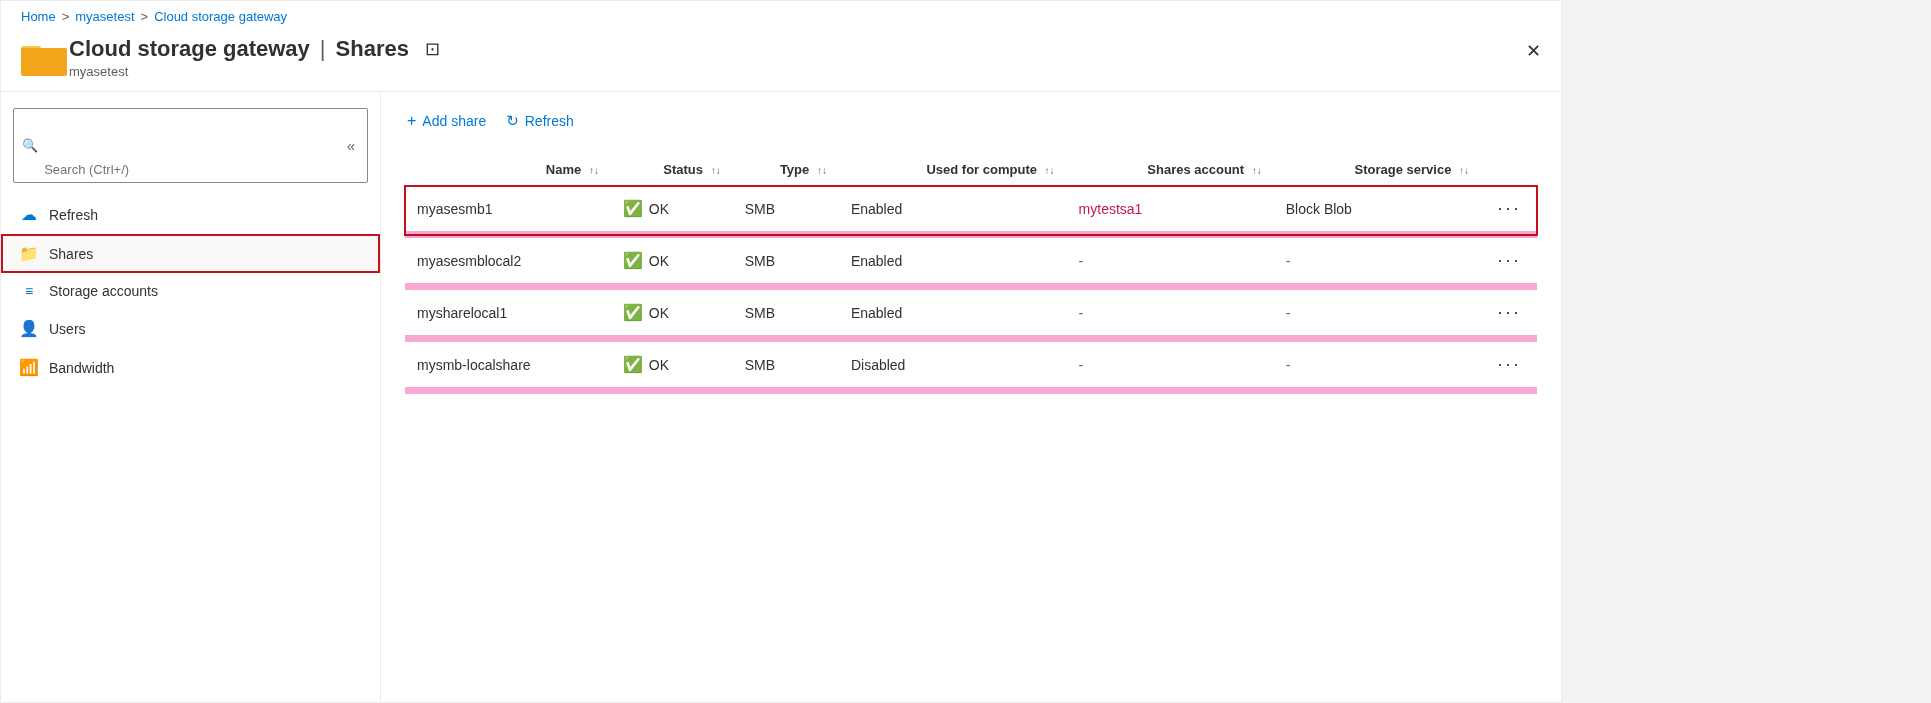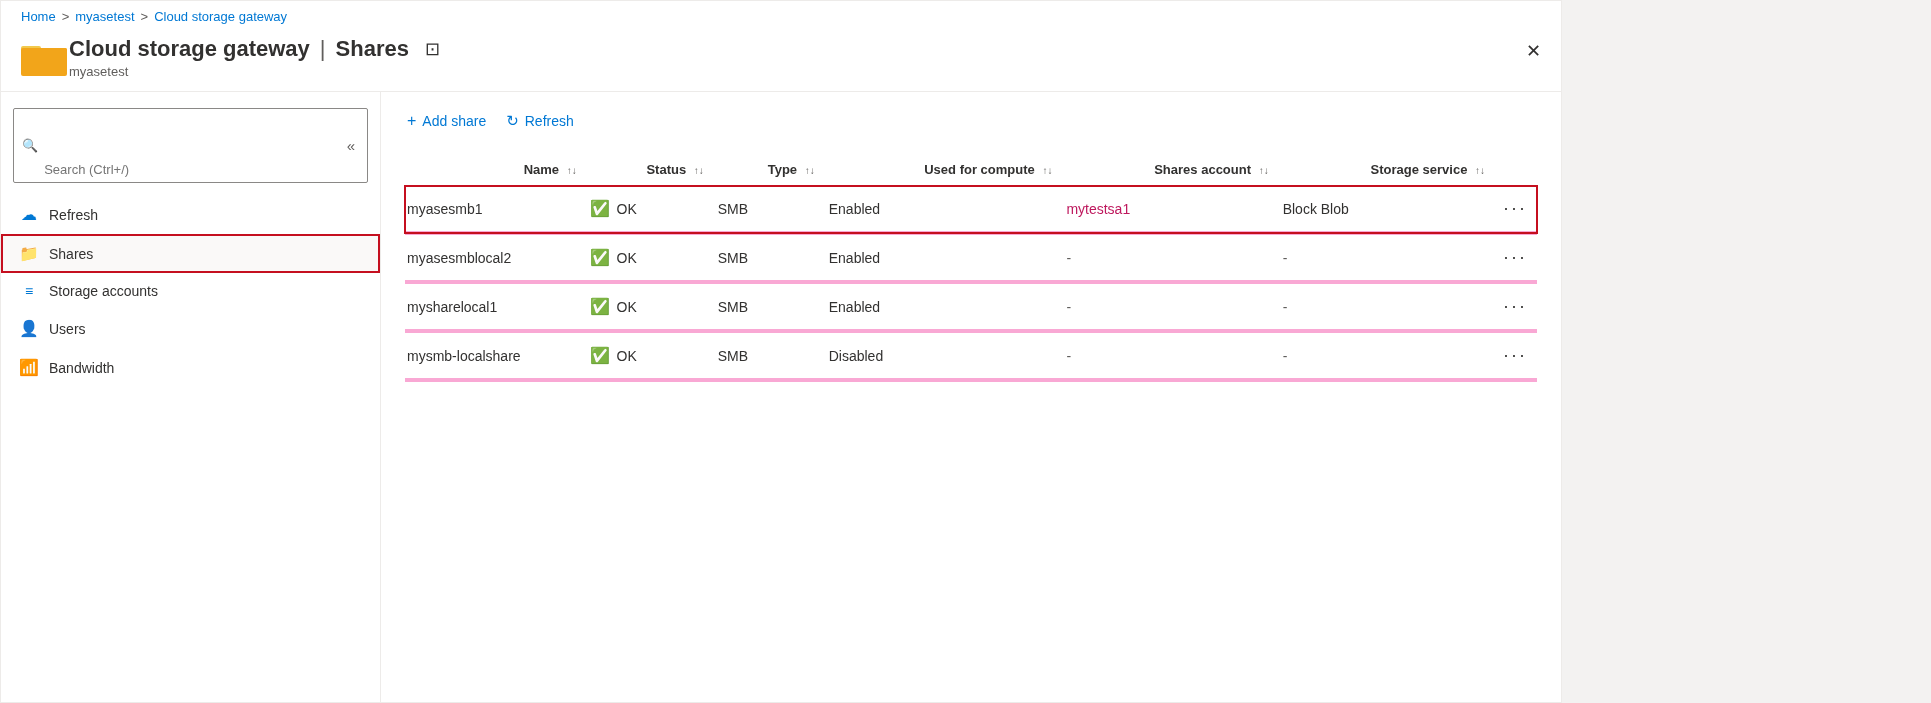--- a/index.html
+++ b/index.html
@@ -167,23 +167,23 @@
     .data-table th {
       text-align: right;
       padding: 8px 12px;
       font-weight: 600;
       color: #323130;
       white-space: nowrap;
       font-size: 13px;
     }
     .sort-icon { font-size: 10px; color: #605e5c; margin-left: 4px; }
     .data-table td {
-      padding: 10px 2px;
-      color: #323130;
-      border-bottom: 4px solid #f9a8d4;
+      padding: 10px 12px;
+      color: #323130;
+      border-bottom: 7px solid #f9a8d4;
       vertical-align: middle;
     }
     .data-table tbody tr.selected {
       outline: 2px solid #c50f1f;
       outline-offset: -1px;
     }
     .status-cell {
       display: flex;
       align-items: center;
       gap: 6px;

